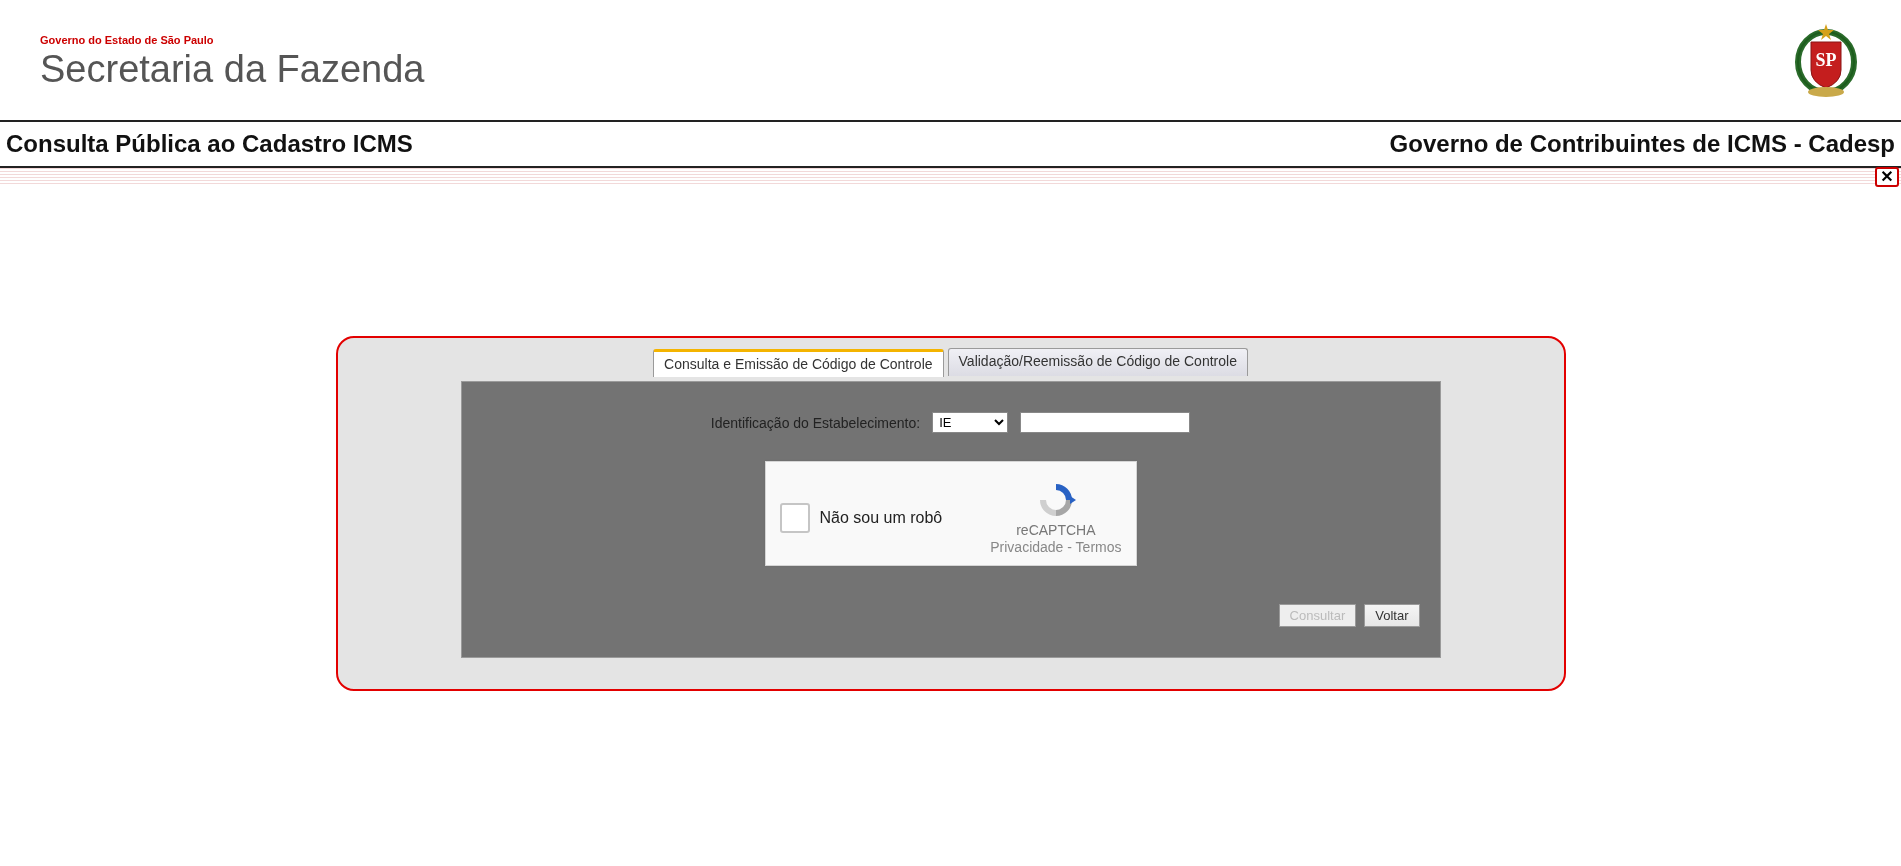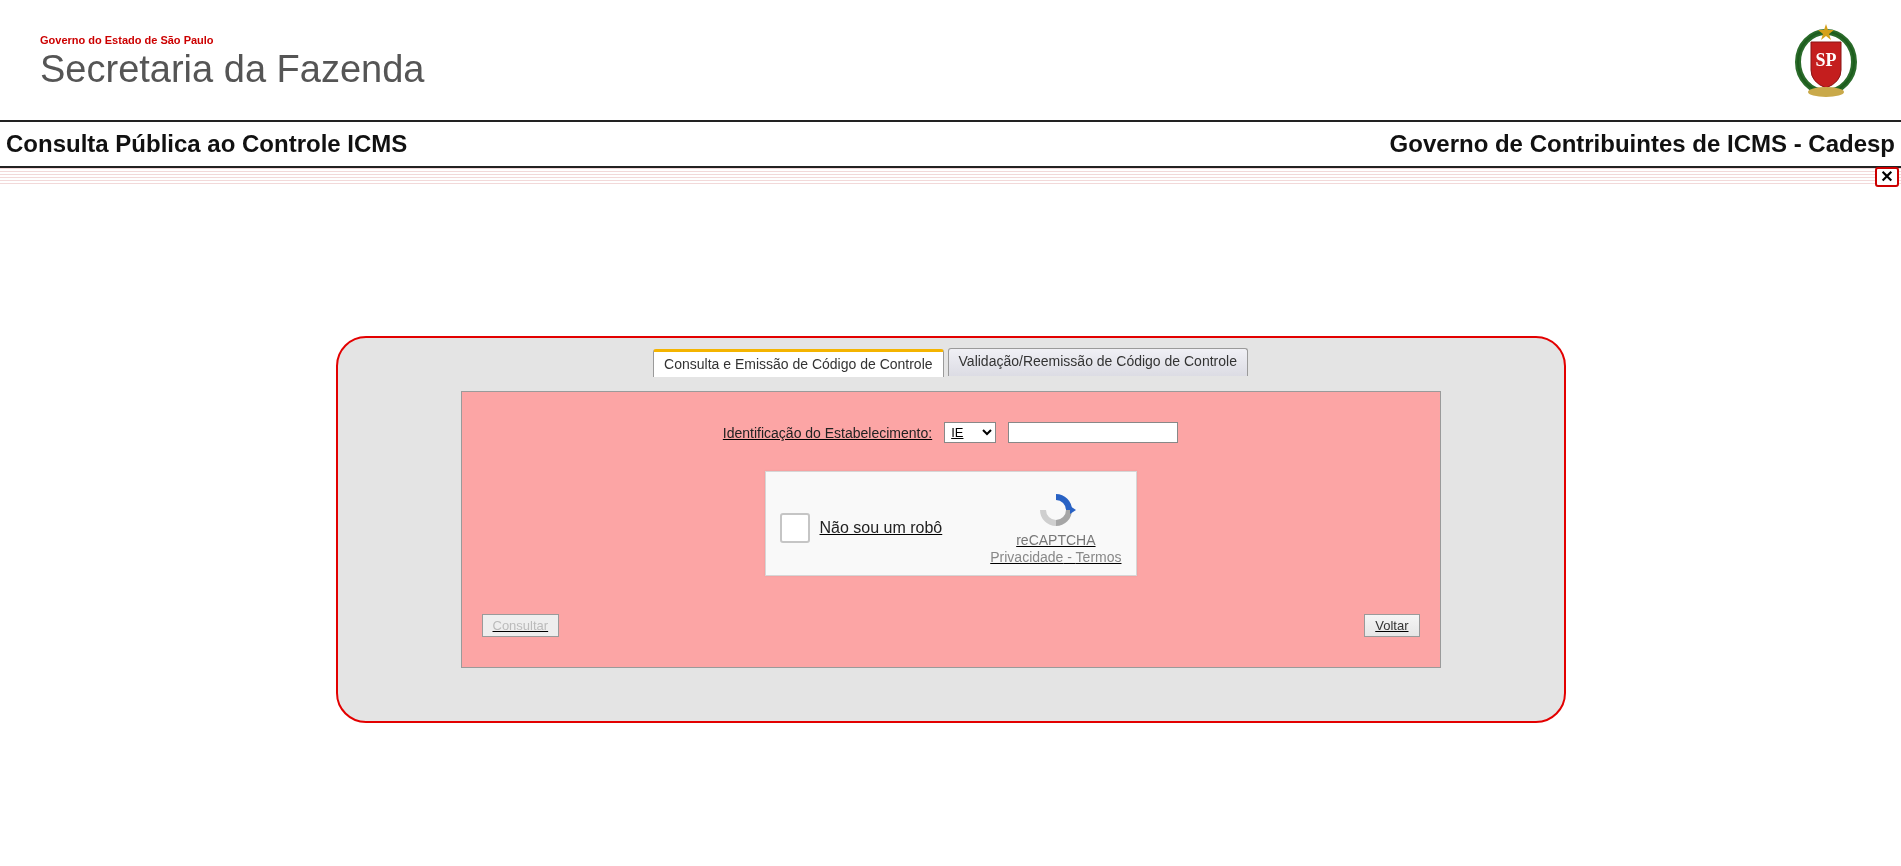--- a/index.html
+++ b/index.html
@@ -76,23 +76,23 @@
     font-weight: bold;
     font-size: 16px;
     color: #000;
     line-height: 1;
   }
   .content-spacer { height: 150px; }
   .panel-frame {
     width: 1230px;
     margin: 0 auto;
     border: 2px solid #e30000;
-    border-radius: 30px;
+    border-radius: 18px;
     background: #e4e4e4;
-    padding: 10px 0 36px 0;
+    padding: 10px 0 24px 0;
     position: relative;
   }
   .tabs-wrap {
     display: flex;
     justify-content: center;
   }
   .tabs {
     display: flex;
     gap: 4px;
     position: relative;
@@ -110,45 +110,44 @@
   .tab.active {
     background: #ffffff;
     border-top: 3px solid #f4b400;
     position: relative;
     top: 1px;
   }
   .tab.inactive {
     background: linear-gradient(#f0f0f5, #dcdce4);
   }
   .form-area {
-    background: #fca5a5;
+    background: #737373;
     border: 1px solid #9a9a9a;
-    margin: 16px auto;
+    margin: 6px auto;
     width: 980px;
     min-height: 258px;
     padding: 30px 20px 30px 20px;
     position: relative;
     top: -1px;
-    text-decoration: underline;
   }
   .form-row {
     display: flex;
     justify-content: center;
     align-items: center;
     gap: 12px;
     font-size: 14px;
     color: #222;
   }
   .form-label { }
   .select-id {
     font-size: 13px;
     padding: 1px 2px;
     border: 1px solid #888;
     background: #fff;
-    width: 52px;
+    width: 76px;
   }
   .text-id {
     font-size: 13px;
     padding: 2px 4px;
     border: 1px solid #888;
     width: 170px;
     height: 21px;
   }
   .recaptcha-box {
     width: 372px;
@@ -189,21 +188,21 @@
   .recaptcha-brand { font-size: 14px; color: #777; margin-top: 2px; }
   .recaptcha-links {
     font-size: 14px;
     color: #888;
     margin-top: 1px;
     text-align: center;
   }
   .recaptcha-links span { cursor: pointer; }
   .buttons-row {
     display: flex;
-    justify-content: space-between;
+    justify-content: flex-end;
     gap: 8px;
     margin-top: 38px;
   }
   .btn {
     font-size: 13px;
     padding: 3px 10px;
     border: 1px solid #9a9a9a;
     background: linear-gradient(#f5f5f5, #e6e6e6);
     cursor: pointer;
     color: #333;
@@ -230,21 +229,21 @@
       <text x="35" y="46" font-family="serif" font-size="18" font-weight="bold" fill="#ffffff" text-anchor="middle">SP</text>
       <polygon points="35,4 37,10 43,10 38,14 40,20 35,16 30,20 32,14 27,10 33,10" fill="#d4a017"></polygon>
       <ellipse cx="35" cy="72" rx="18" ry="5" fill="#c9a94a"></ellipse>
     </svg>
   </div>
 </div>
 
 <div class="divider"></div>
 
 <div class="title-bar">
-  <div class="title-left">Consulta Pública ao Controle ICMS</div>
+  <div class="title-left">Consulta Pública ao Cadastro ICMS</div>
   <div class="title-right">Governo de Contribuintes de ICMS - Cadesp</div>
 </div>
 
 <div class="stripe-band">
   <div class="close-x">
     <span>✕</span>
   </div>
 </div>
 
 <div class="content-spacer"></div>

